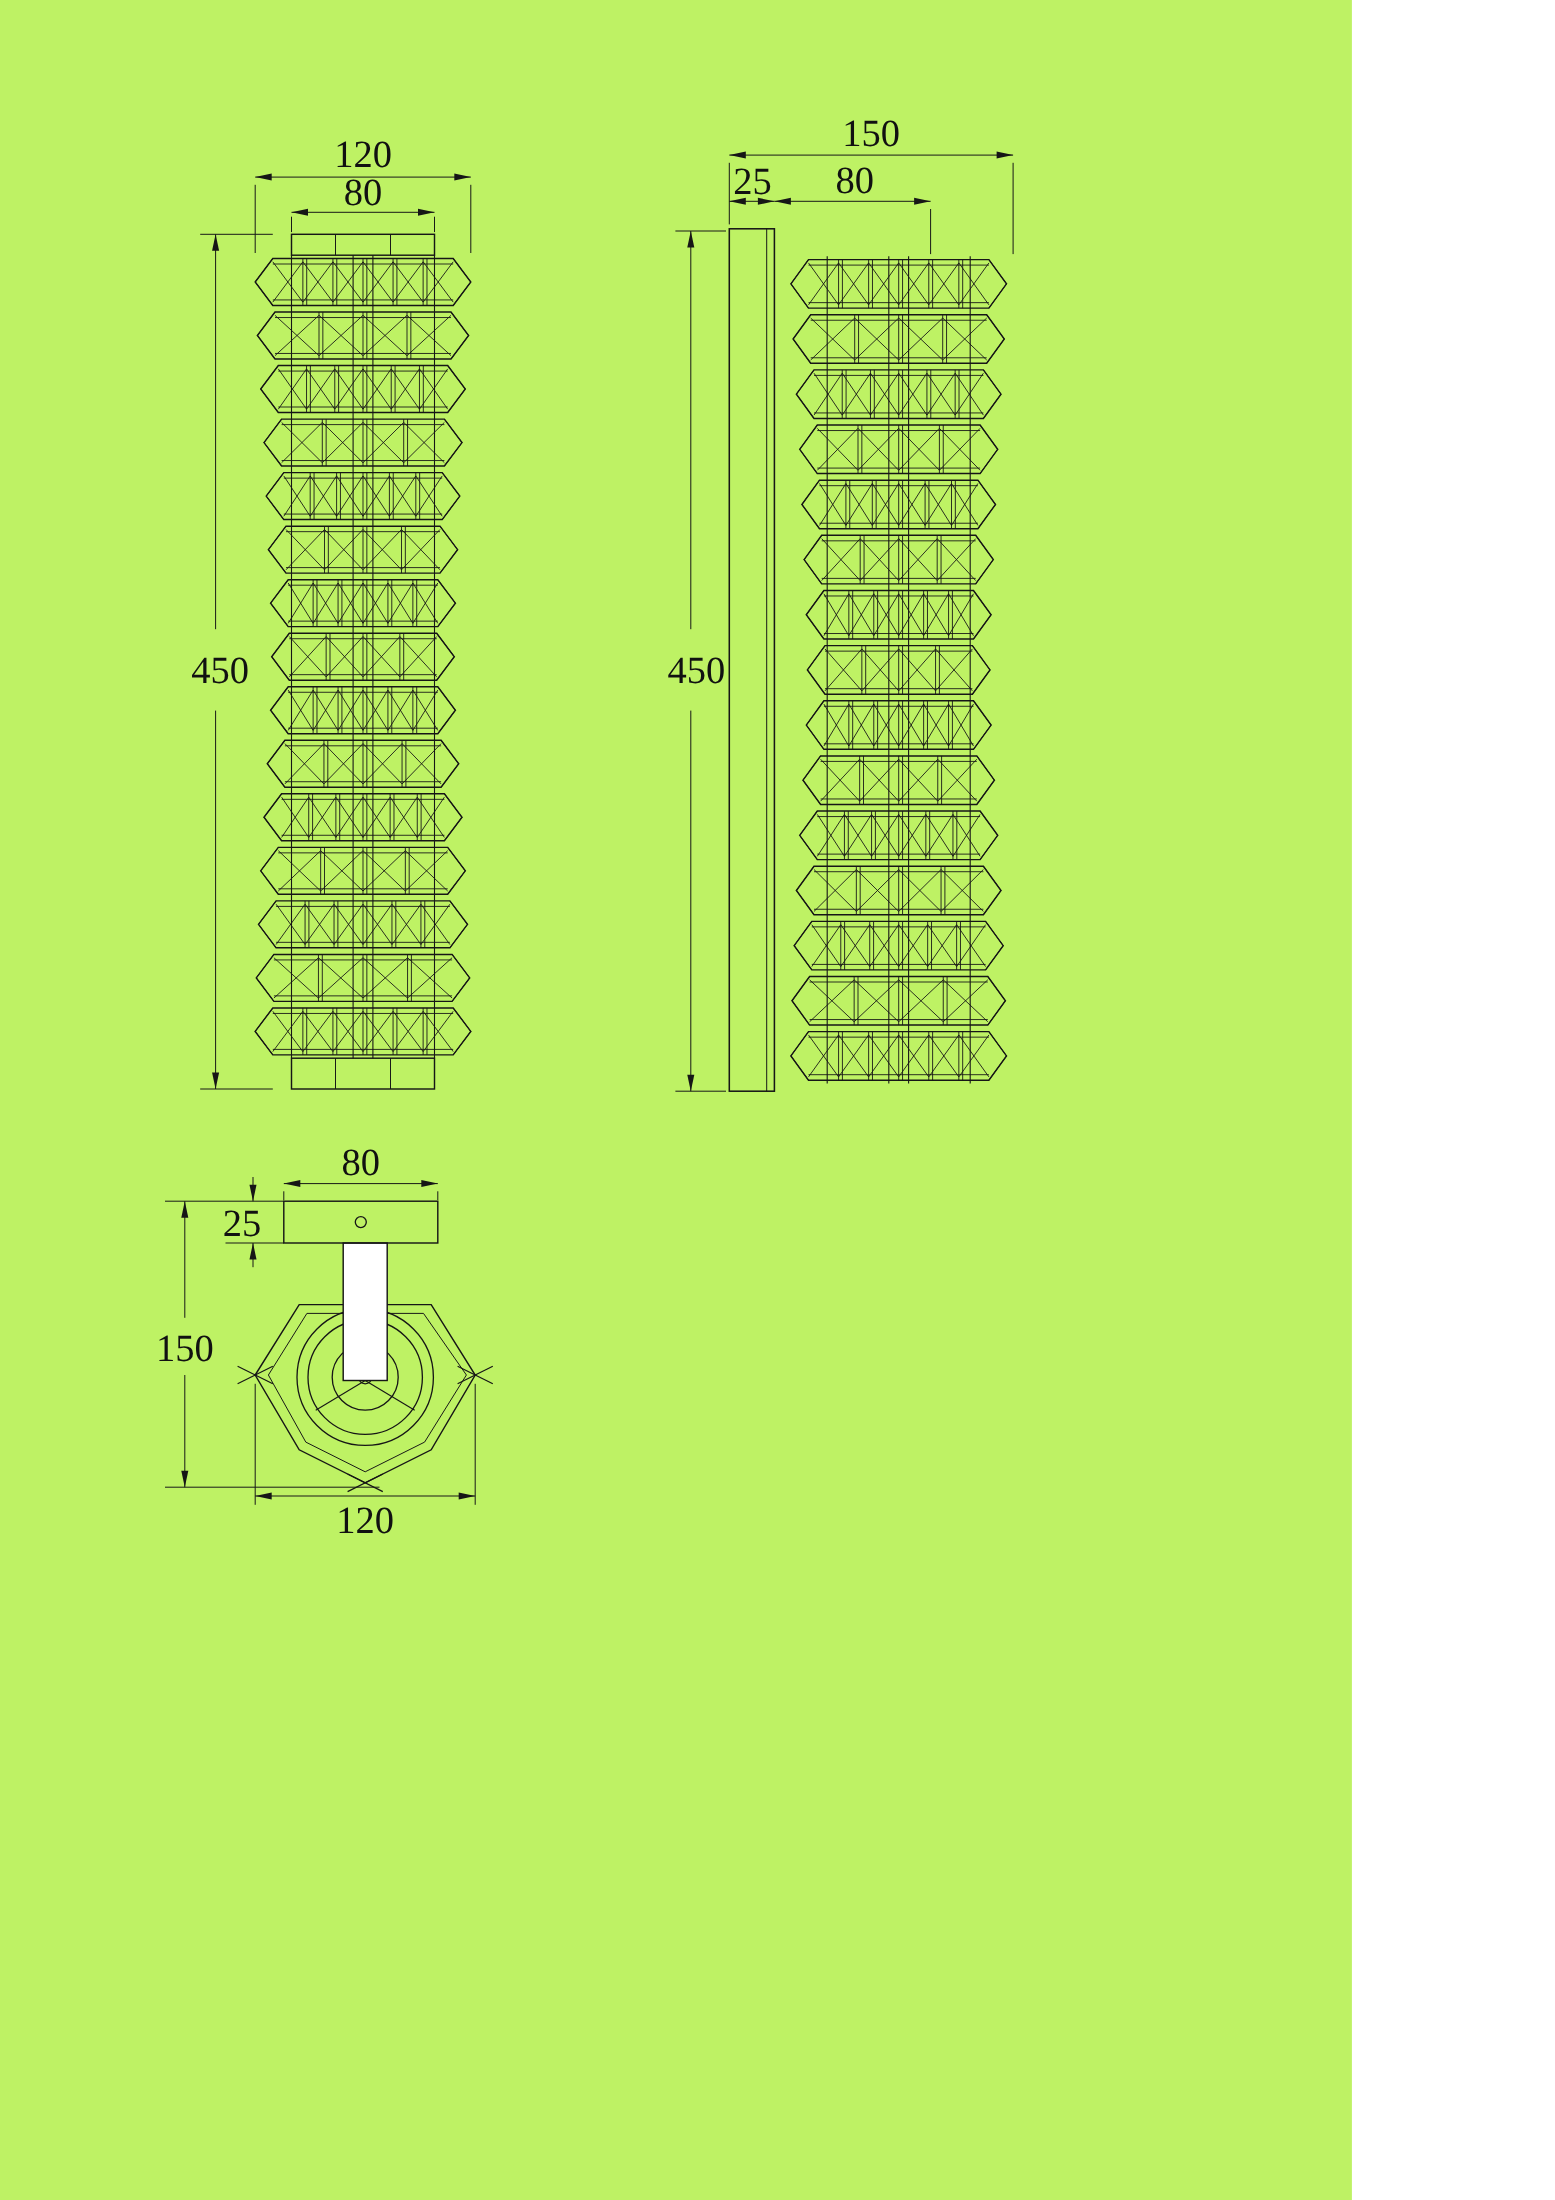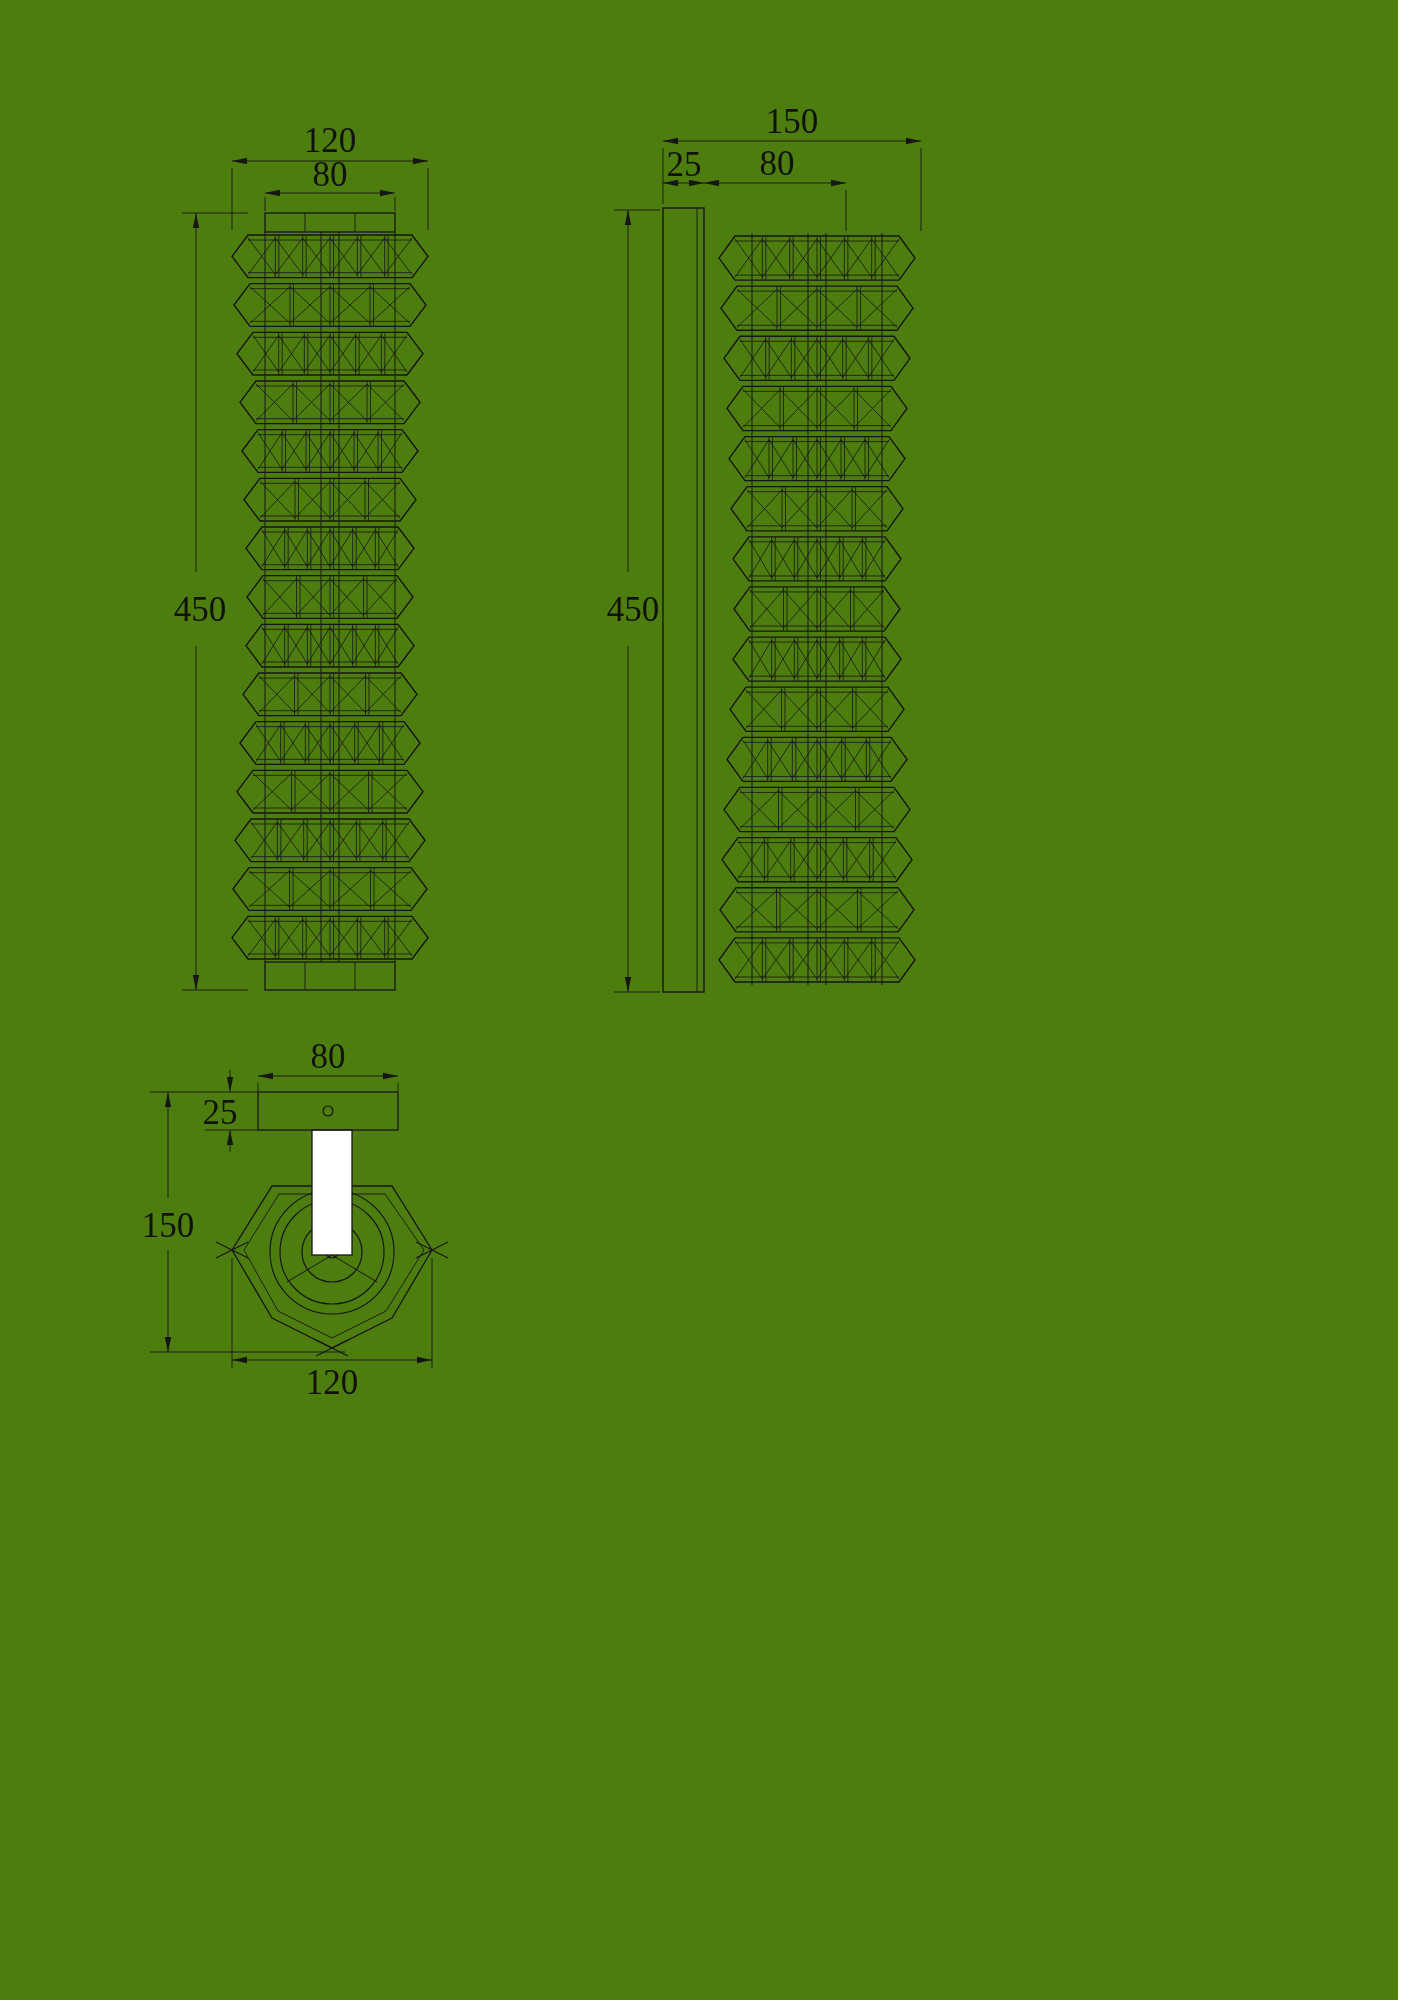--- a/index.html
+++ b/index.html
@@ -1,16 +1,16 @@
 <!DOCTYPE html>
 <html><head>
 <meta charset="utf-8">
 <style>
   html,body{margin:0;padding:0;background:#ffffff;}
-  .sheet{position:relative;width:1398px;height:2000px;background:#4d7c0f;overflow:hidden;
+  .sheet{position:relative;width:1229px;height:2000px;background:#bef264;overflow:hidden;
          font-family:"Liberation Serif", serif;}
   svg{position:absolute;left:0;top:0;}
   text{font-family:"Liberation Serif", serif;font-size:35px;fill:#111111;}
 </style>
 </head>
 <body>
 
 <div class="sheet">
   <svg viewBox="0 0 1414 2000" width="1414" height="2000">
 

